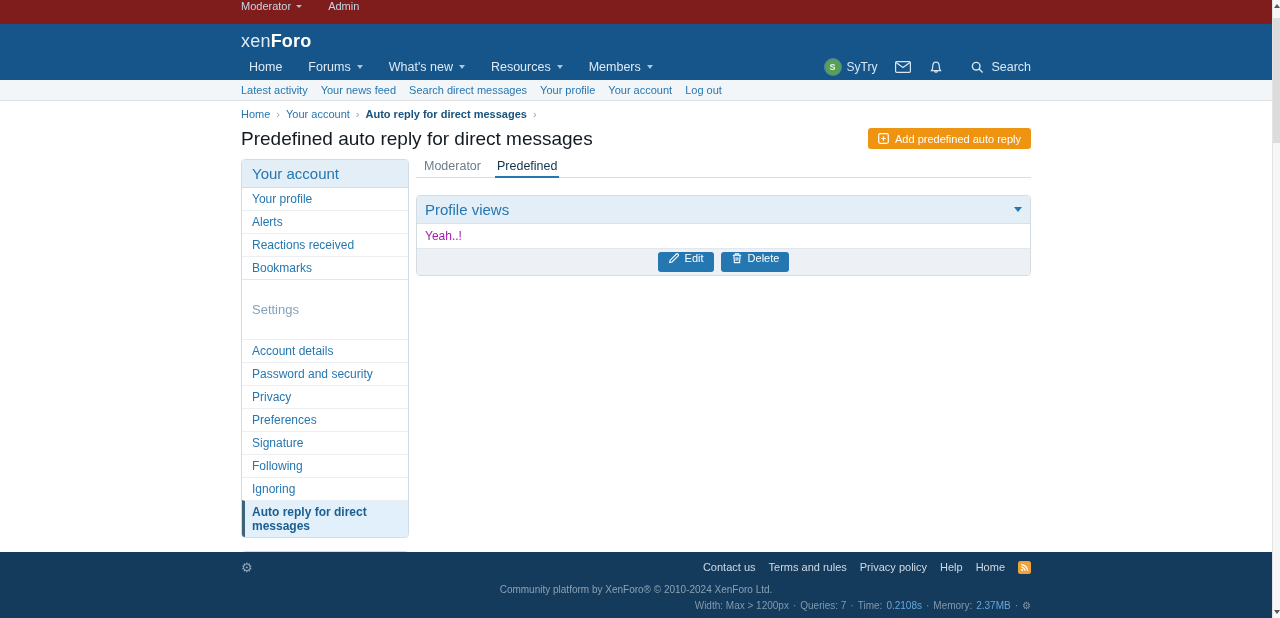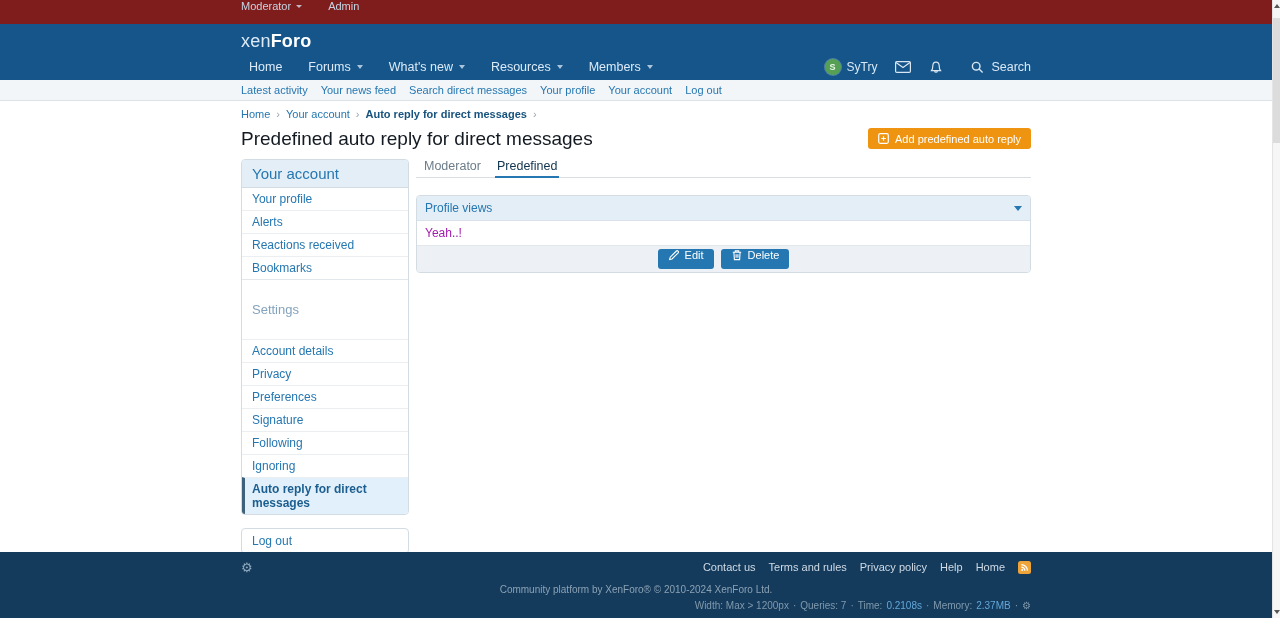--- a/index.html
+++ b/index.html
@@ -68,21 +68,21 @@
   .logout-block .side-item { padding:5px 10px; }
 
   
   .tabs { display:flex; gap:12px; border-bottom:1px solid #d9dee3; height:19px; padding-left:6px; }
   .tab { font-size:12.5px; color:#6b7c89; padding:0 2px 4px 2px; }
   .tab.active { color:#10344d; border-bottom:2px solid #2577b1; margin-bottom:-1px; }
 
   
   .block { margin-top:17px; border:1px solid #d3dce3; border-radius:4px; overflow:hidden; background:#fff; }
   .block-head { background:#e3eef7; padding:5px 8px; display:flex; align-items:center; border-bottom:1px solid #d9e2ea; }
-  .block-title { color:#2577b1; font-size:12px; }
+  .block-title { color:#2577b1; font-size:15px; }
   .chev { margin-left:auto; width:0; height:0; border-left:4.5px solid transparent; border-right:4.5px solid transparent;
           border-top:5.5px solid #2577b1; display:inline-block; cursor:pointer; }
   .block-body { padding:5px 8px; font-size:12px; color:#a21caf; background:#fff; }
   .block-foot { background:#edf1f5; border-top:1px solid #e2e7ec; padding:3px; display:flex; justify-content:center; gap:7px; }
   .btn { background:#2577b1; color:#fff; border:none; border-radius:3px; height:20px; padding:0 10px;
          font-size:11px; display:inline-flex; align-items:flex-start; gap:5px; cursor:pointer; font-family:inherit; }
 
   
   .footer { background:#143a5c; height:66px; }
   .footer .container { padding-top:5px; }
@@ -214,20 +214,21 @@
 
         <div class="sidecol">
           <div class="side-block">
             <div class="side-head">Your account</div>
             <a class="side-item">Your profile</a>
             <a class="side-item">Alerts</a>
             <a class="side-item">Reactions received</a>
             <a class="side-item">Bookmarks</a>
             <div class="side-sub">Settings</div>
             <a class="side-item">Account details</a>
+            <a class="side-item">Password and security</a>
             <a class="side-item">Privacy</a>
             <a class="side-item">Preferences</a>
             <a class="side-item">Signature</a>
             <a class="side-item">Following</a>
             <a class="side-item">Ignoring</a>
             <a class="side-item selected">Auto reply for direct messages</a>
           </div>
           <div class="side-block logout-block">
             <a class="side-item">Log out</a>
           </div>

